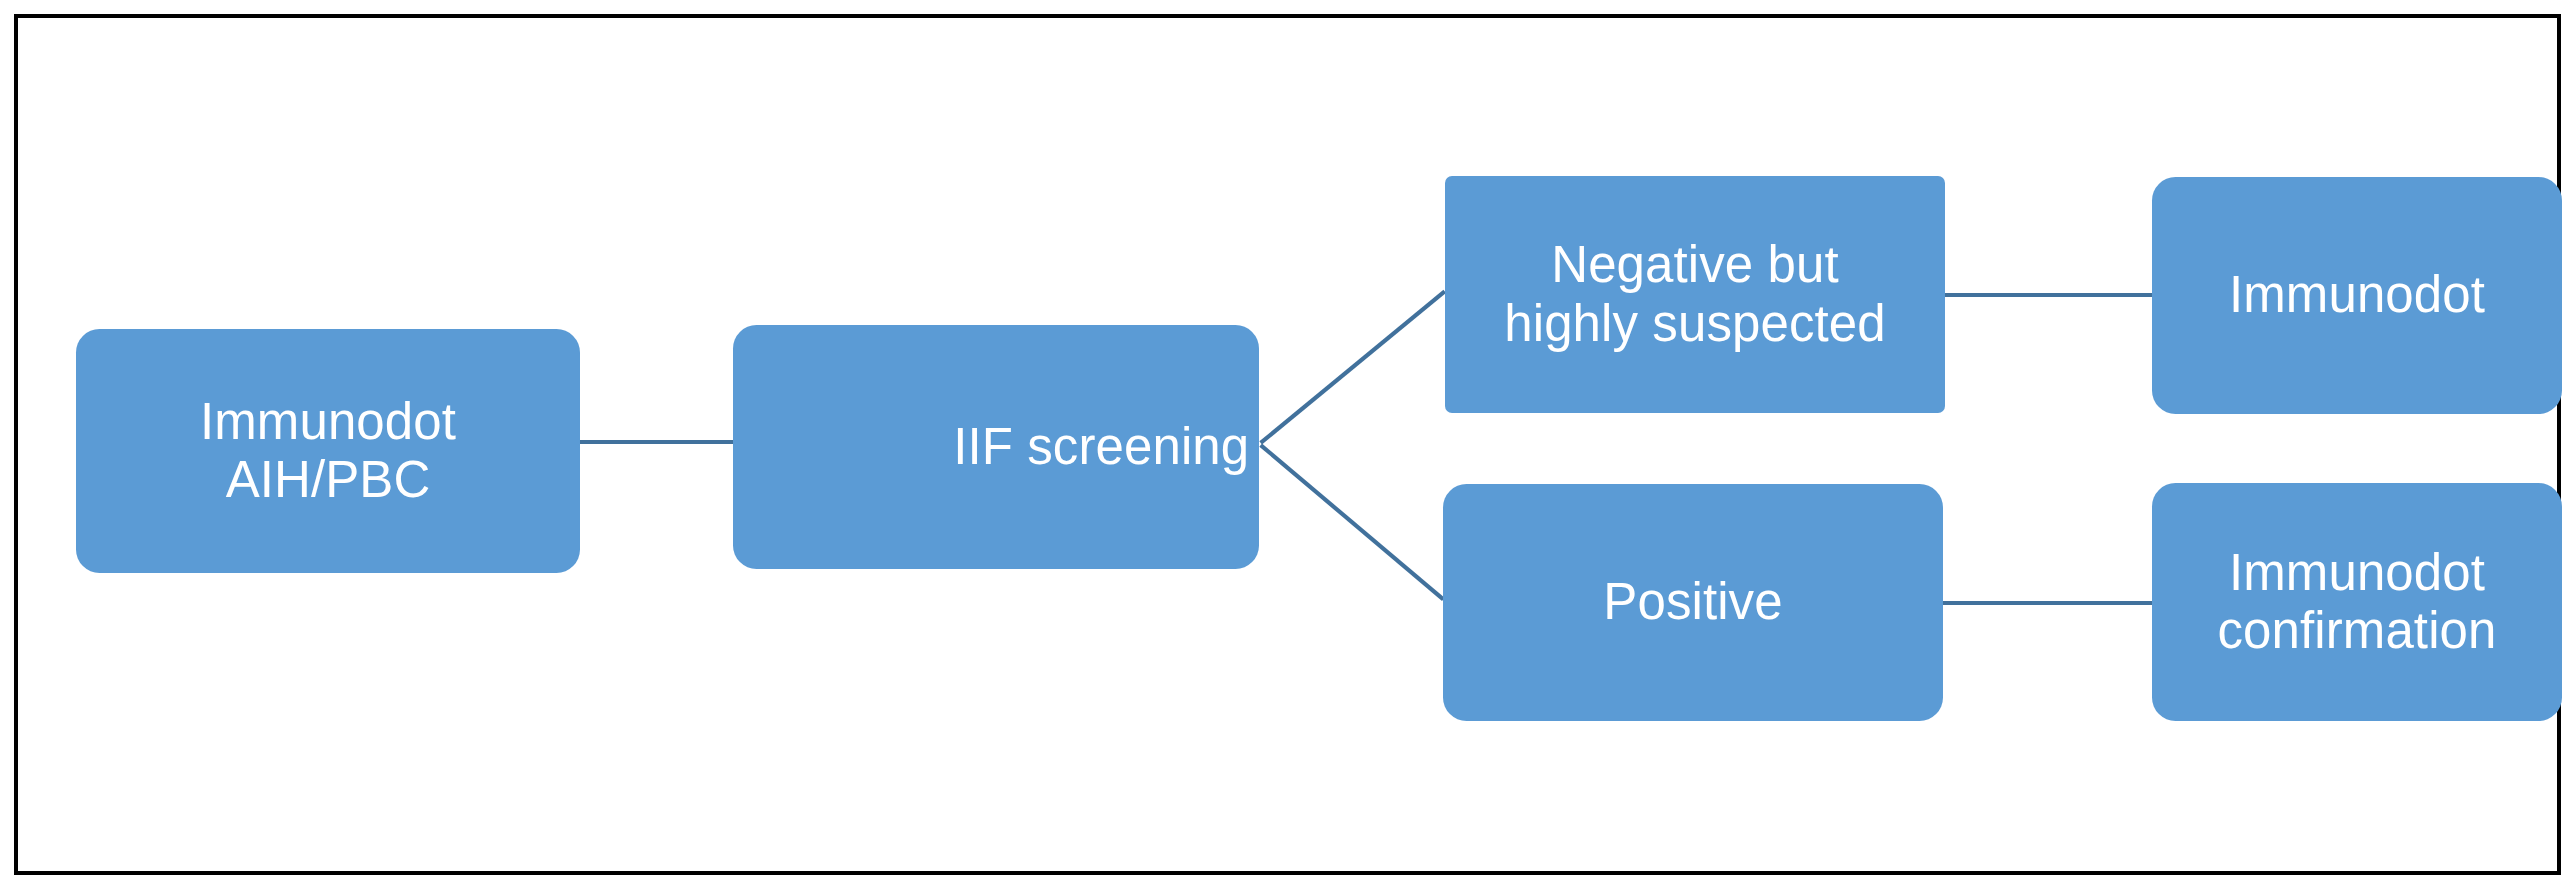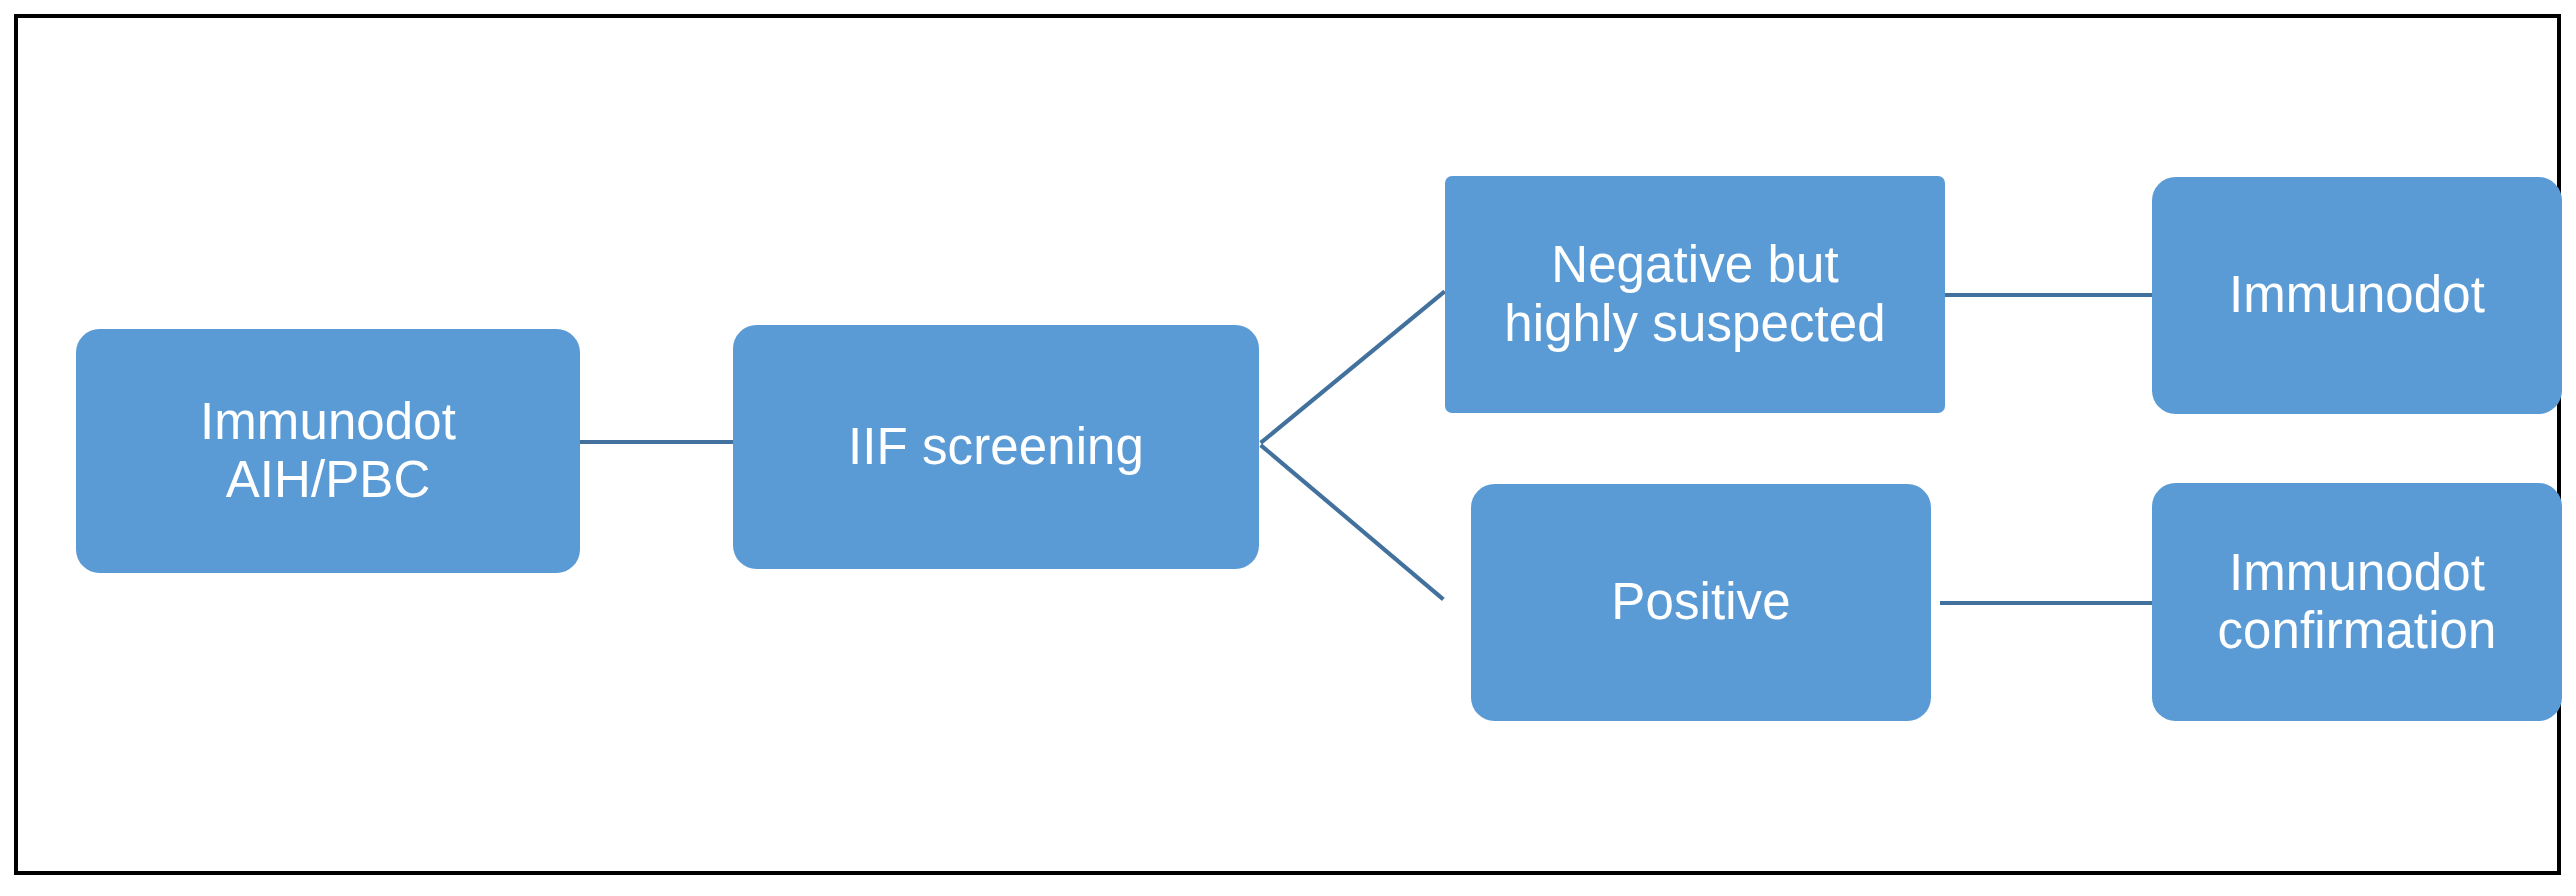--- a/index.html
+++ b/index.html
@@ -51,24 +51,24 @@
     font-size: 51px;
     line-height: 1.14;
     text-align: center;
     white-space: pre-line;
     letter-spacing: 0.1px;
     padding: 0 9.7px;
   }
 
   
   #node-suspected      { left: 76px;  top: 329px; width: 504px; height: 244px; }
-  #node-iif            { left: 733px; top: 325px; width: 526px; height: 244px; }
+  #node-iif            { left: 733px; top: 325px; width: 526px; height: 244px; justify-content: flex-end; }
   #node-negative       { left: 1445px; top: 176px; width: 500px; height: 237px; border-radius: 7px; }
   #node-immunodot      { left: 2152px; top: 177px; width: 410px; height: 237px; }
-  #node-positive       { left: 1443px; top: 484px; width: 460px; height: 237px; margin-left: 28px; }
+  #node-positive       { left: 1443px; top: 484px; width: 500px; height: 237px; }
   #node-immunodot-conf { left: 2152px; top: 483px; width: 410px; height: 238px; }
 
   
   .connector-h {
     position: absolute;
     background: #41719C;
     height: 4.2px;
     z-index: 2;
   }
   #conn-suspected-iif      { left: 578px;  top: 440px; width: 156px; }

